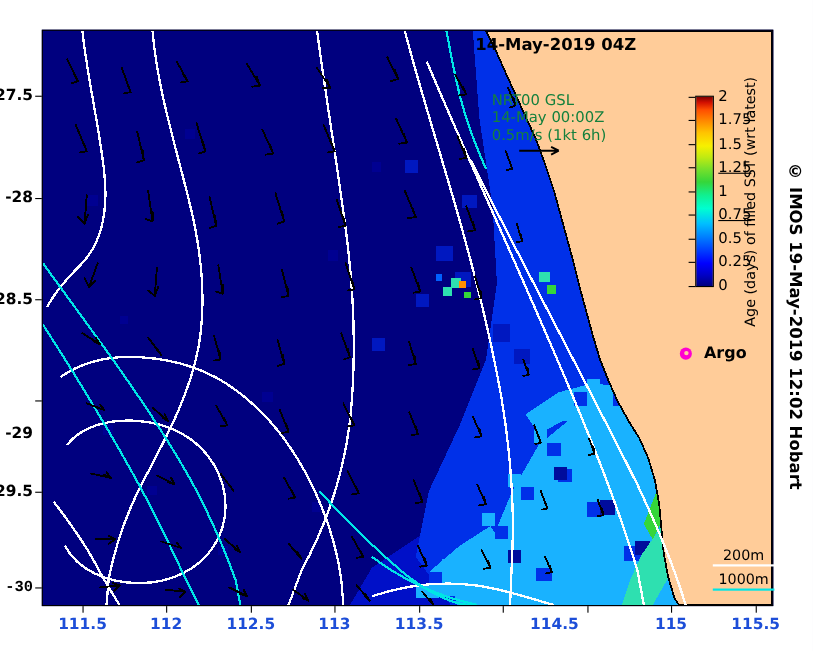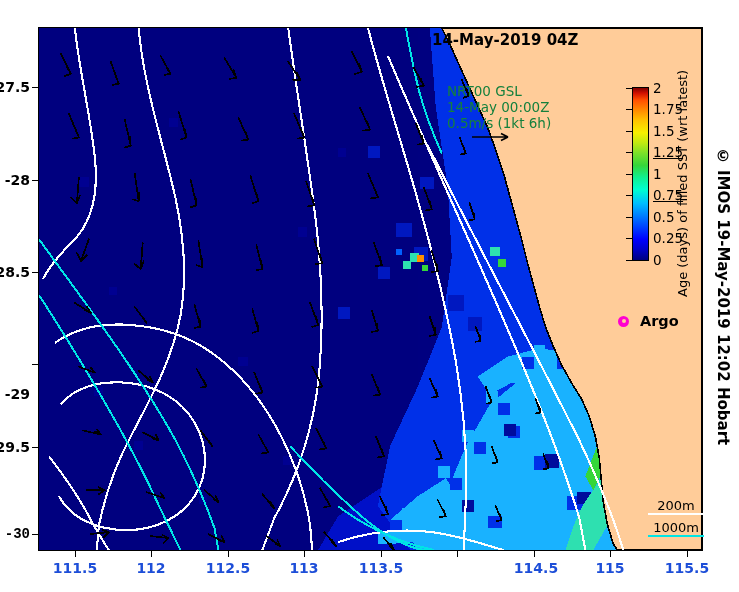--- a/index.html
+++ b/index.html
@@ -311,21 +311,21 @@
   <div class="tick xtick" style="left:534px;"></div>
   <div class="tick xtick" style="left:610px;"></div>
   <div class="tick xtick" style="left:687px;"></div>
 
   <div class="xlab" style="left:75px;">111.5</div>
   <div class="xlab" style="left:151px;">112</div>
   <div class="xlab" style="left:228px;">112.5</div>
   <div class="xlab" style="left:304px;">113</div>
   <div class="xlab" style="left:381px;">113.5</div>
   <div class="xlab" style="left:457px;margin-top:32px;">114</div>
-  <div class="xlab" style="left:536px;">114.5</div>
+  <div class="xlab" style="left:504px;">114.5</div>
   <div class="xlab" style="left:610px;">115</div>
   <div class="xlab" style="left:687px;">115.5</div>
 
   <div class="tick ytick" style="top:87px;"></div>
   <div class="tick ytick" style="top:180px;"></div>
   <div class="tick ytick" style="top:272px;"></div>
   <div class="tick ytick" style="top:364px;"></div>
   <div class="tick ytick" style="top:447px;"></div>
   <div class="tick ytick" style="top:534px;"></div>
 

